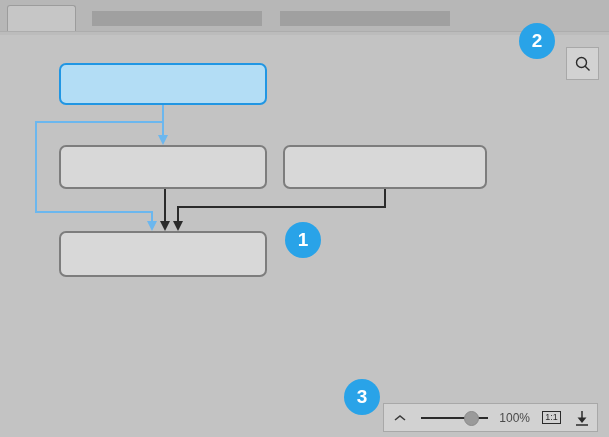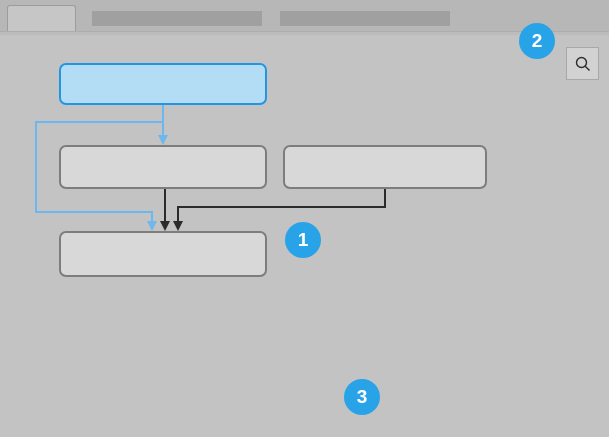--- a/index.html
+++ b/index.html
@@ -230,14 +230,42 @@
   <div class="badge" id="badge-2">2</div>
   <div class="badge" id="badge-3">3</div>
 
   <div id="search-button" title="Search">
     <svg width="18" height="18" viewBox="0 0 18 18">
       <circle cx="7.5" cy="7.5" r="5" fill="none" stroke="#2b2b2b" stroke-width="1.4"></circle>
       <line x1="11.2" y1="11.2" x2="15.5" y2="15.5" stroke="#2b2b2b" stroke-width="1.4"></line>
     </svg>
   </div>
 
+  <div id="zoom-toolbar">
+
+    <div id="collapse-button">
+      <svg width="14" height="10" viewBox="0 0 14 10">
+        <polyline points="2,7 7,3 12,7" fill="none" stroke="#3a3a3a" stroke-width="1.6"></polyline>
+      </svg>
+    </div>
+
+    <div id="zoom-slider">
+      <div id="zoom-slider-track"></div>
+      <div id="zoom-slider-thumb"></div>
+    </div>
+
+    <div id="zoom-level">100%</div>
+
+    <div id="fit-button">
+      <span id="fit-box">1:1</span>
+    </div>
+
+    <div id="download-button">
+      <svg width="16" height="18" viewBox="0 0 16 18">
+        <line x1="8" y1="2" x2="8" y2="11" stroke="#2b2b2b" stroke-width="1.5"></line>
+        <polygon points="8,14 3.5,8.5 12.5,8.5" fill="#2b2b2b"></polygon>
+        <line x1="2" y1="16" x2="14" y2="16" stroke="#2b2b2b" stroke-width="1.5"></line>
+      </svg>
+    </div>
+
+  </div>
 
 </div>
 
 </body></html>

